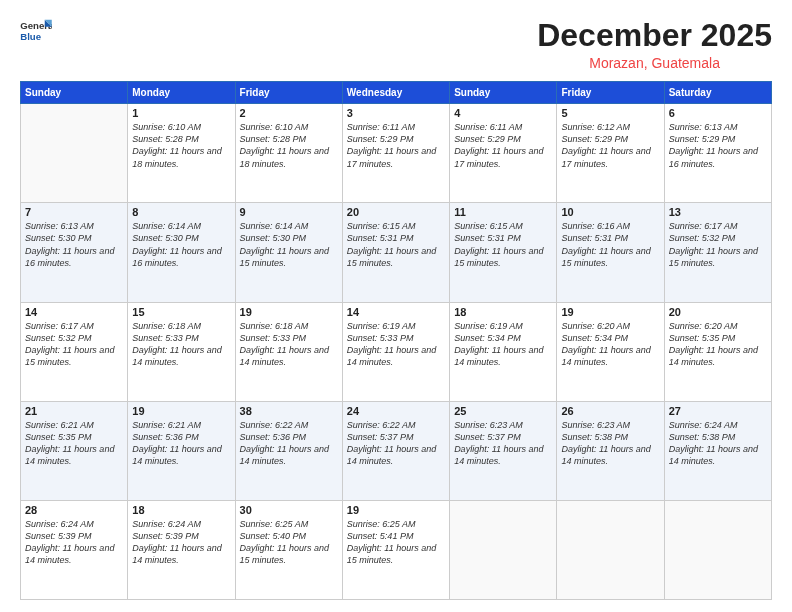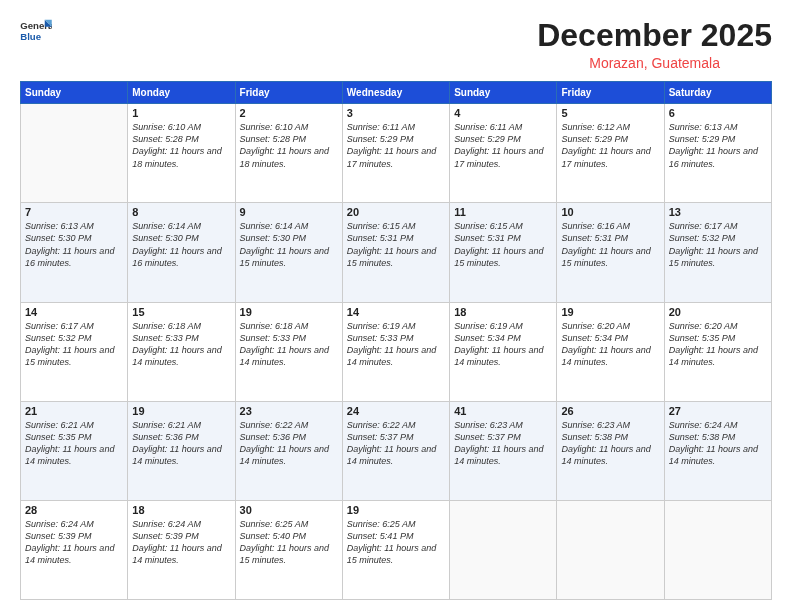--- a/index.html
+++ b/index.html
@@ -212,29 +212,29 @@
         <tr class="row-alt">
           <td>
             <span class="day-num">21</span>
             <div class="day-info">Sunrise: 6:21 AM<br>Sunset: 5:35 PM<br>Daylight: 11 hours and 14 minutes.</div>
           </td>
           <td>
             <span class="day-num">19</span>
             <div class="day-info">Sunrise: 6:21 AM<br>Sunset: 5:36 PM<br>Daylight: 11 hours and 14 minutes.</div>
           </td>
           <td>
-            <span class="day-num">23</span>
+            <span class="day-num">38</span>
             <div class="day-info">Sunrise: 6:22 AM<br>Sunset: 5:36 PM<br>Daylight: 11 hours and 14 minutes.</div>
           </td>
           <td>
             <span class="day-num">24</span>
             <div class="day-info">Sunrise: 6:22 AM<br>Sunset: 5:37 PM<br>Daylight: 11 hours and 14 minutes.</div>
           </td>
           <td>
-            <span class="day-num">41</span>
+            <span class="day-num">25</span>
             <div class="day-info">Sunrise: 6:23 AM<br>Sunset: 5:37 PM<br>Daylight: 11 hours and 14 minutes.</div>
           </td>
           <td>
             <span class="day-num">26</span>
             <div class="day-info">Sunrise: 6:23 AM<br>Sunset: 5:38 PM<br>Daylight: 11 hours and 14 minutes.</div>
           </td>
           <td>
             <span class="day-num">27</span>
             <div class="day-info">Sunrise: 6:24 AM<br>Sunset: 5:38 PM<br>Daylight: 11 hours and 14 minutes.</div>
           </td>

